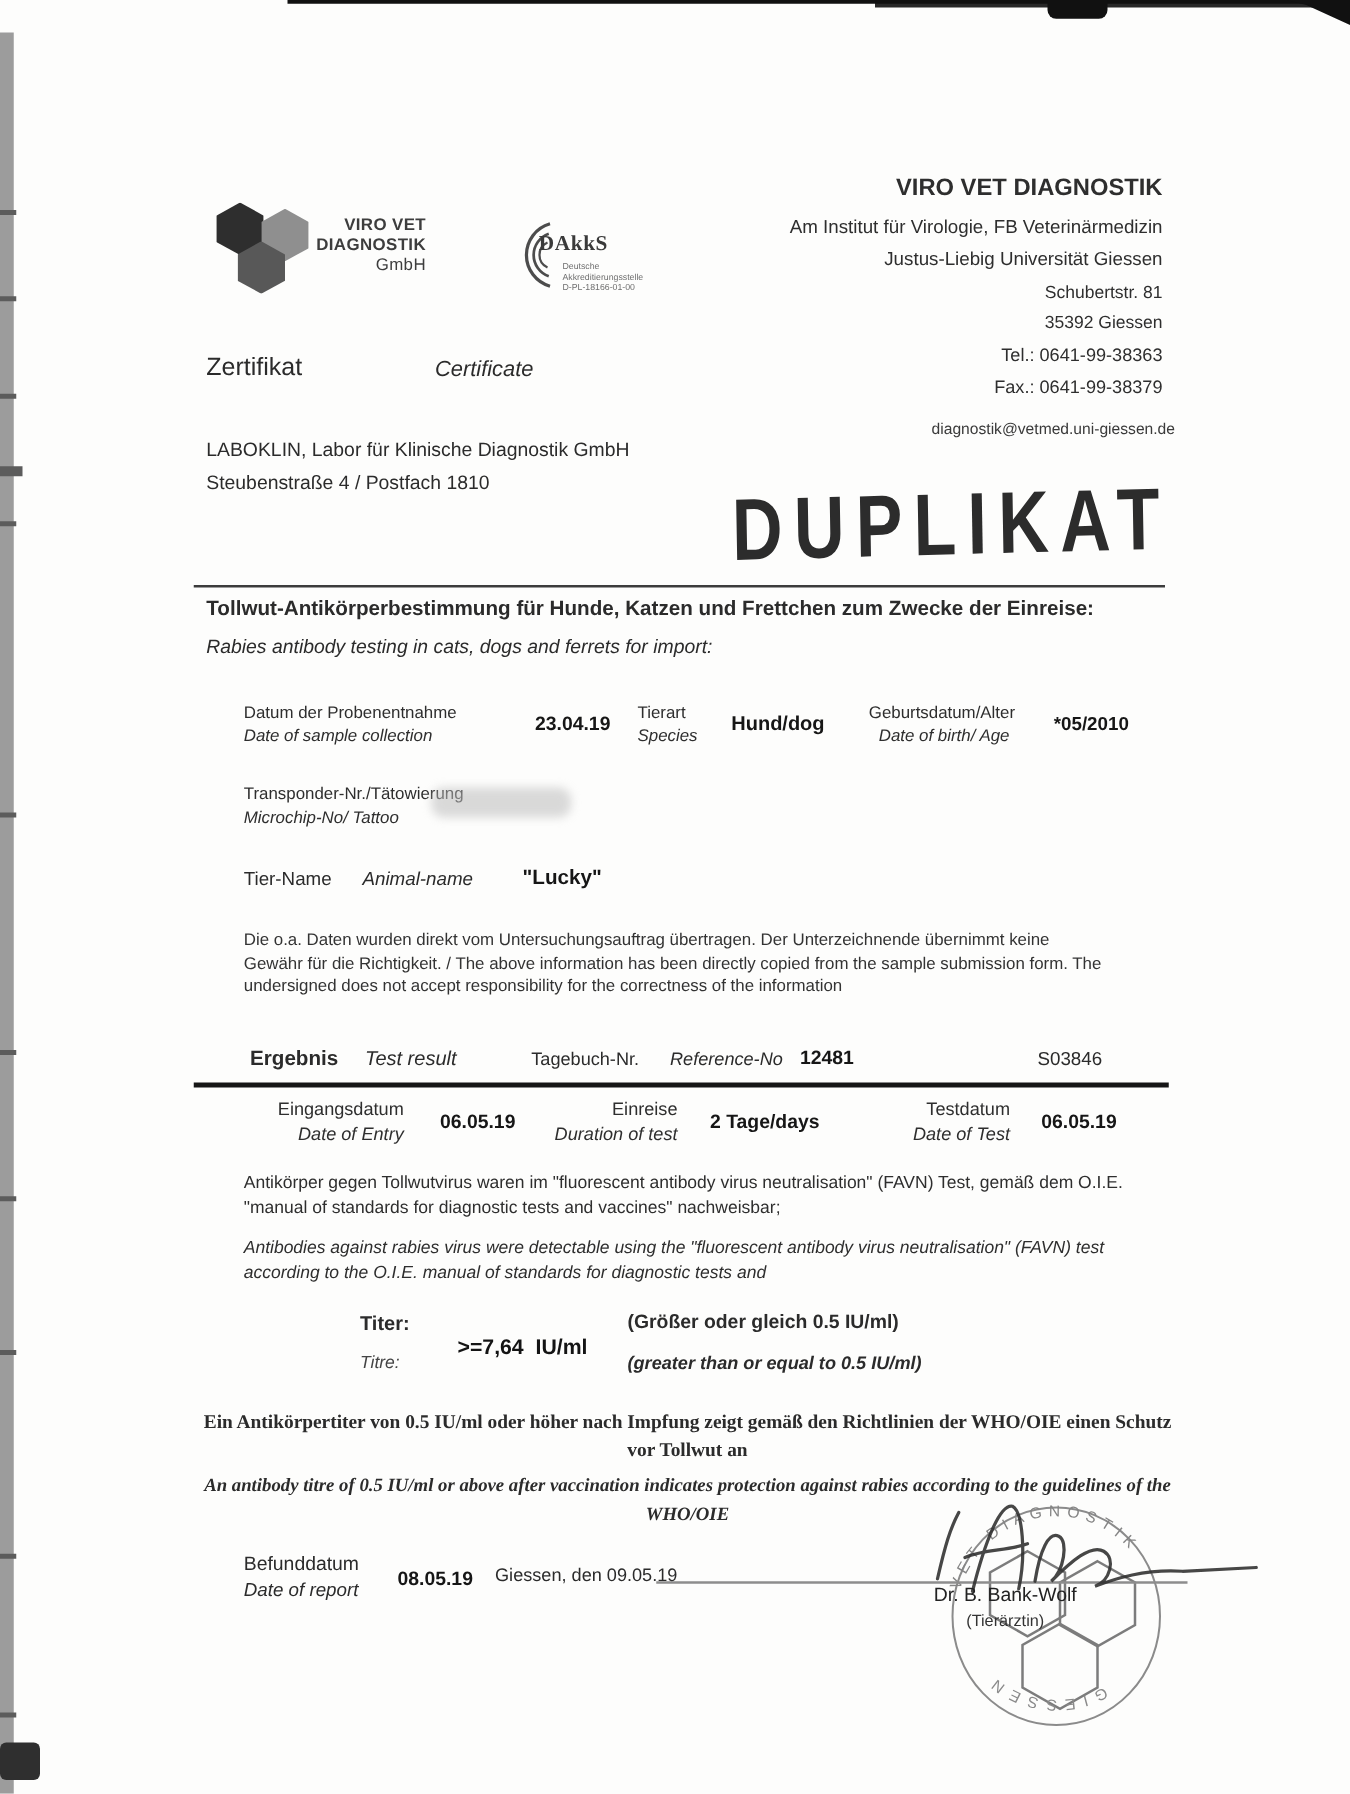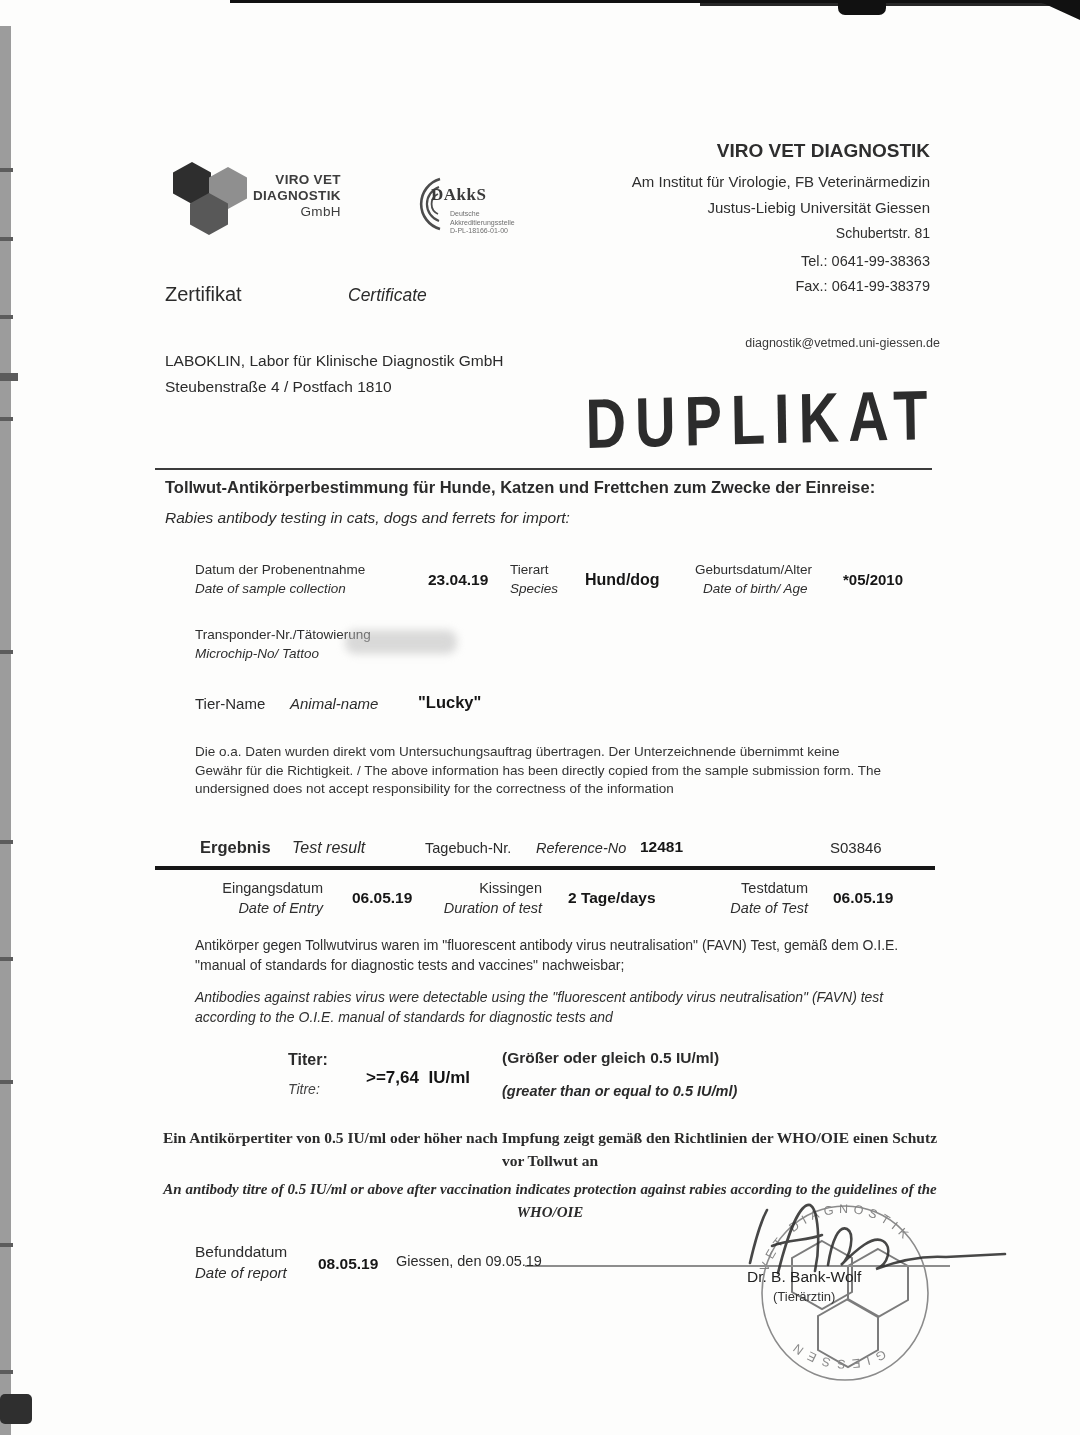--- a/index.html
+++ b/index.html
@@ -100,20 +100,21 @@
     <div>Akkreditierungsstelle</div>
     <div>D-PL-18166-01-00</div>
   </div>
 </div>
 
 <div class="abs org">
   <div class="org-title">VIRO VET DIAGNOSTIK</div>
   <div class="org-l">Am Institut für Virologie, FB Veterinärmedizin</div>
   <div class="org-l">Justus-Liebig Universität Giessen</div>
   <div class="org-s">Schubertstr. 81</div>
+  <div class="org-s">35392 Giessen</div>
   <div class="org-t" style="margin-top:4px;">Tel.: 0641-99-38363</div>
   <div class="org-t">Fax.: 0641-99-38379</div>
 </div>
 <div class="abs org-email">diagnostik@vetmed.uni-giessen.de</div>
 
 <div class="abs cert-de">Zertifikat</div>
 <div class="abs cert-en">Certificate</div>
 
 <div class="abs recipient">
   <div>LABOKLIN, Labor für Klinische Diagnostik GmbH</div>
@@ -163,21 +164,21 @@
 <div class="abs" style="left:830px;top:839px;font-size:15px;text-align:center;">S03846</div>
 
 <div class="abs rule2"></div>
 
 <div class="abs lbl right" style="left:195px;top:878px;width:128px;font-size:14.5px;line-height:20px;">
   <div>Eingangsdatum</div>
   <div class="i">Date of Entry</div>
 </div>
 <div class="abs val" style="left:352px;top:889px;">06.05.19</div>
 <div class="abs lbl right" style="left:430px;top:878px;width:112px;font-size:14.5px;line-height:20px;">
-  <div>Kissingen</div>
+  <div>Einreise</div>
   <div class="i">Duration of test</div>
 </div>
 <div class="abs val" style="left:568px;top:889px;">2 Tage/days</div>
 <div class="abs lbl right" style="left:700px;top:878px;width:108px;font-size:14.5px;line-height:20px;text-align:right;">
   <div>Testdatum</div>
   <div class="i">Date of Test</div>
 </div>
 <div class="abs val" style="left:833px;top:889px;">06.05.19</div>
 
 <div class="abs para" style="left:195px;top:936px;width:712px;">Antikörper gegen Tollwutvirus waren im  "fluorescent antibody virus neutralisation" (FAVN) Test, gemäß dem  O.I.E. "manual of standards for diagnostic tests and vaccines" nachweisbar;</div>

